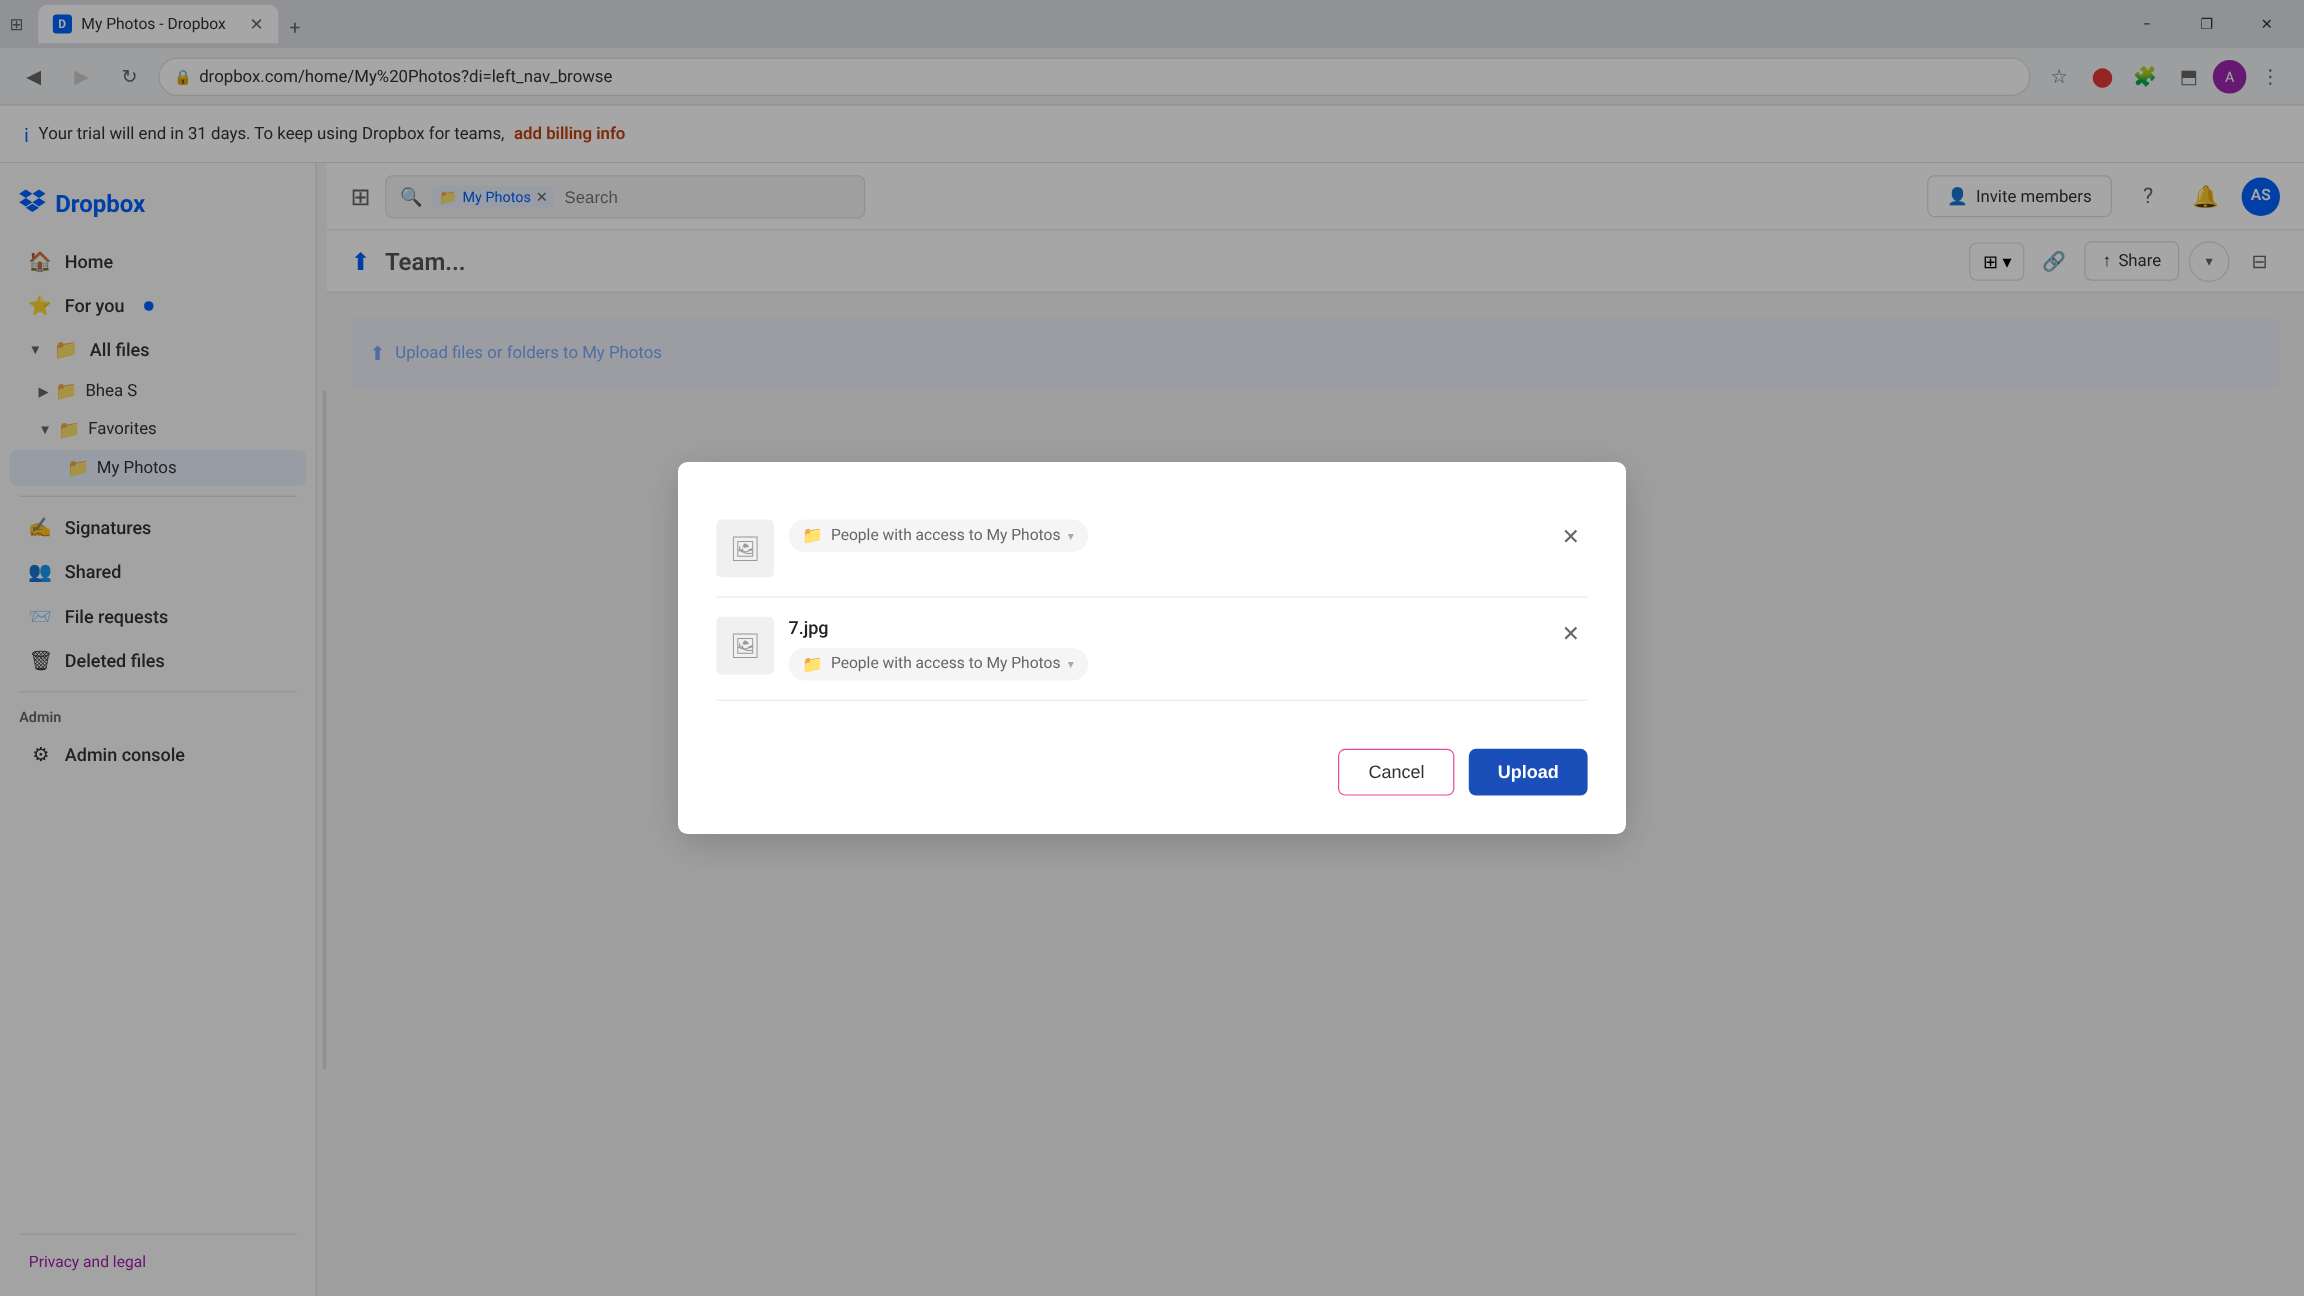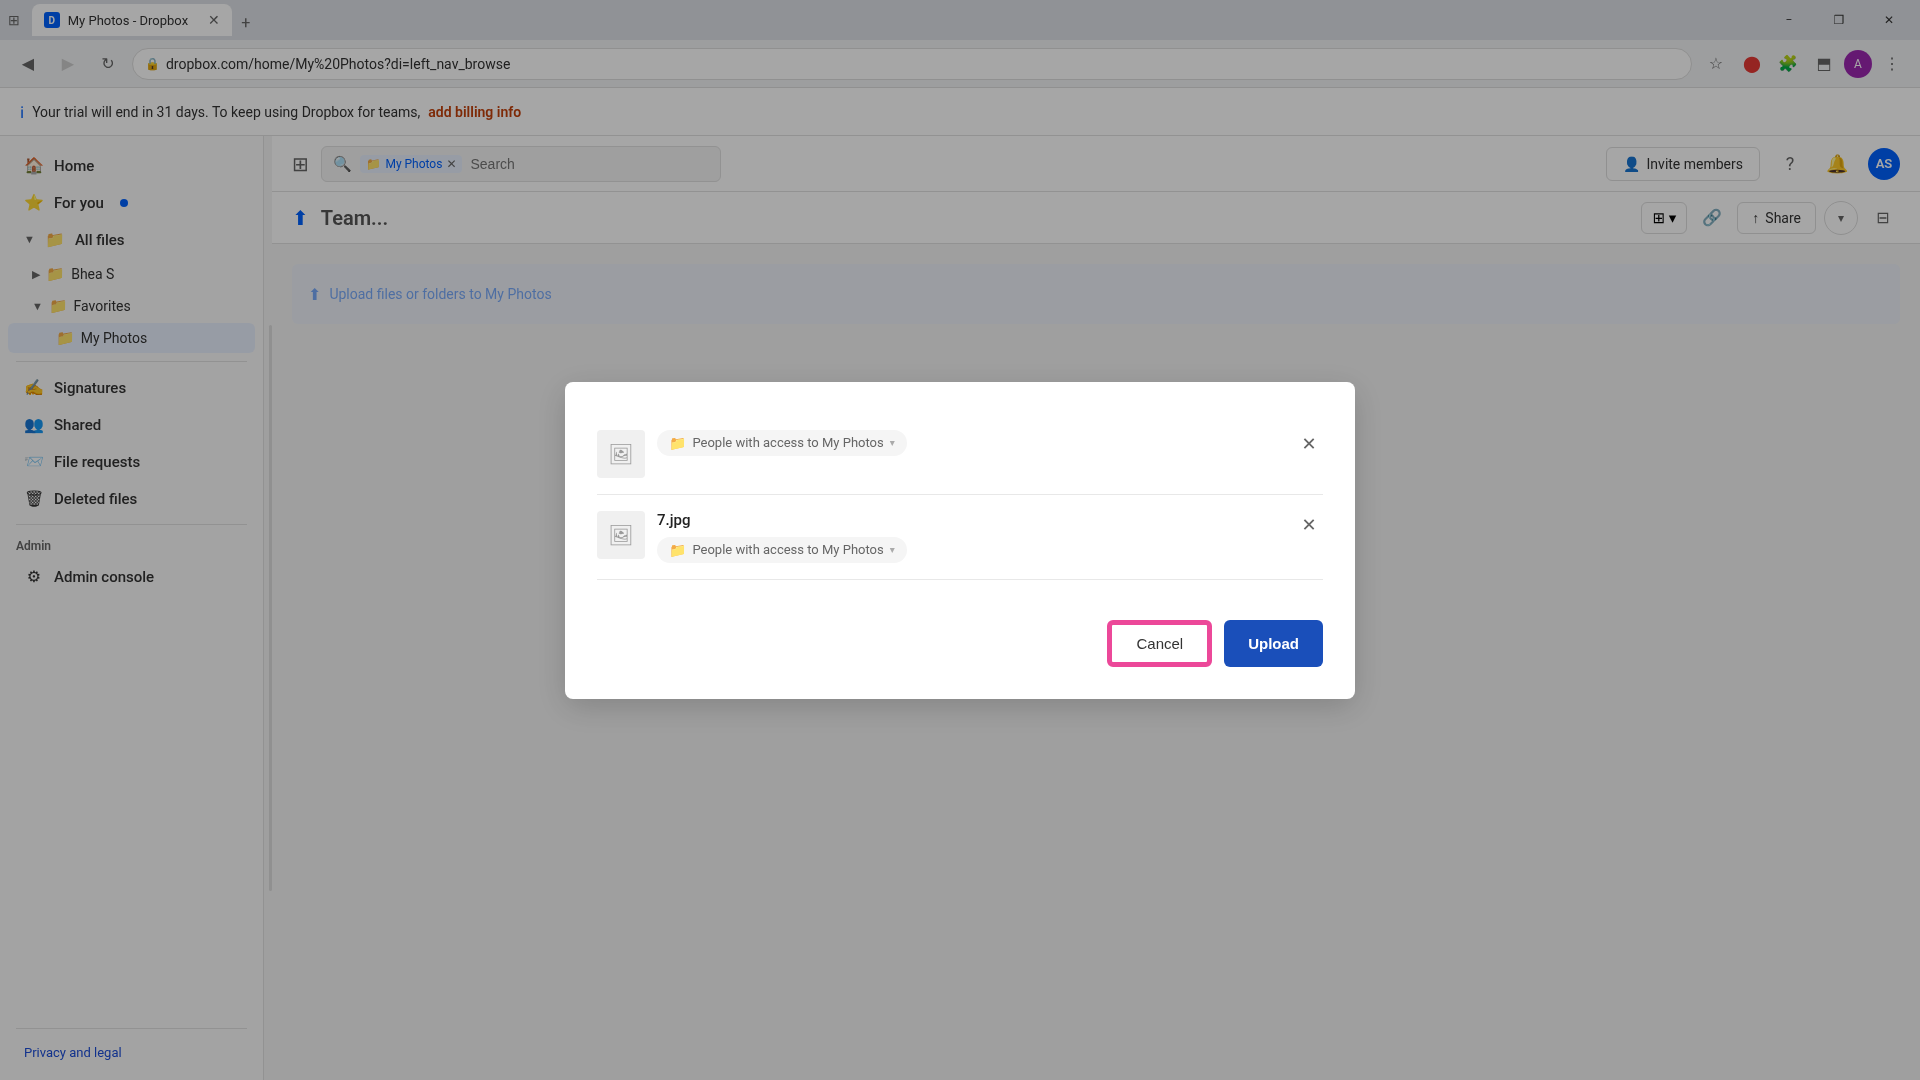--- a/index.html
+++ b/index.html
@@ -70,21 +70,21 @@
     .modal-title { font-size: 24px; font-weight: 700; color: #222; margin-bottom: 24px; }
     .file-item { display: flex; align-items: flex-start; gap: 12px; padding: 16px 0; border-bottom: 1px solid #e8e8e8; }
     .file-item:last-child { border-bottom: none; }
     .file-thumb { width: 48px; height: 48px; background: #f0f0f0; border-radius: 4px; display: flex; align-items: center; justify-content: center; color: #999; font-size: 20px; flex-shrink: 0; }
     .file-info { flex: 1; }
     .file-name { font-size: 15px; font-weight: 500; color: #222; margin-bottom: 8px; }
     .file-access-pill { display: inline-flex; align-items: center; gap: 6px; background: #f5f5f5; border-radius: 20px; padding: 5px 12px; font-size: 13px; color: #666; }
     .file-access-icon { font-size: 14px; color: #888; }
     .file-remove-btn { width: 28px; height: 28px; display: flex; align-items: center; justify-content: center; color: #666; cursor: pointer; font-size: 18px; border-radius: 4px; }
     .modal-footer { display: flex; justify-content: flex-end; gap: 12px; margin-top: 24px; padding-top: 16px; }
-    .cancel-btn { padding: 10px 24px; border-radius: 6px; border: 5px solid #ec4899; background: #fff; font-size: 15px; color: #333; cursor: pointer; }
+    .cancel-btn { padding: 10px 24px; border-radius: 6px; border: 1px solid #ec4899; background: #fff; font-size: 15px; color: #333; cursor: pointer; }
     .upload-btn { padding: 10px 24px; border-radius: 6px; border: none; background: #1a4fba; font-size: 15px; color: #fff; cursor: pointer; font-weight: 600; }
 
     
     .content-area { padding: 20px; filter: none; }
 
     
     .sidebar-resize { width: 8px; background: transparent; cursor: col-resize; position: relative; }
     .sidebar-resize::after { content: ''; position: absolute; right: 0; top: 20%; width: 3px; height: 60%; background: #ddd; border-radius: 2px; }
   </style>
 </head>
@@ -130,20 +130,32 @@
 <div class="trial-banner">
   <span class="trial-banner-icon">ℹ</span>
   <span>Your trial will end in 31 days. To keep using Dropbox for teams,</span>
   <a class="trial-link">add billing info</a>
 </div>
 
 <div class="app">
 
   <div class="sidebar">
 
+    <div class="sidebar-logo">
+      <div class="logo-icon">
+        <svg width="22" height="22" viewBox="0 0 22 22" fill="none">
+          <path d="M5.5 2L0 5.5L5.5 9L11 5.5L5.5 2Z" fill="#0061fe"></path>
+          <path d="M16.5 2L11 5.5L16.5 9L22 5.5L16.5 2Z" fill="#0061fe"></path>
+          <path d="M0 12.5L5.5 9L11 12.5L5.5 16L0 12.5Z" fill="#0061fe"></path>
+          <path d="M22 12.5L16.5 9L11 12.5L16.5 16L22 12.5Z" fill="#0061fe"></path>
+          <path d="M5.5 17.2L11 13.7L16.5 17.2L11 20.7L5.5 17.2Z" fill="#0061fe"></path>
+        </svg>
+      </div>
+      <span class="logo-text">Dropbox</span>
+    </div>
 
     <div class="sidebar-nav">
       <div class="sidebar-item">
         <span class="sidebar-item-icon">🏠</span>
         <span class="sidebar-item-label">Home</span>
       </div>
       <div class="sidebar-item" style="display:flex;align-items:center;">
         <span class="sidebar-item-icon">⭐</span>
         <span class="sidebar-item-label">For you</span>
         <span class="for-you-dot" style="margin-left:6px;"></span>
@@ -195,21 +207,21 @@
 
     <div style="font-size:12px;color:#666;padding:6px 16px;font-weight:600;">Admin</div>
     <div class="sidebar-item">
       <span class="sidebar-item-icon">⚙</span>
       <span class="sidebar-item-label">Admin console</span>
     </div>
 
     <div style="flex:1;"></div>
     <div class="sidebar-divider"></div>
     <div class="sidebar-item">
-      <span style="font-size:13px;color:#1d4ed8;">Privacy and legal</span>
+      <span style="font-size:13px;color:#a21caf;">Privacy and legal</span>
     </div>
   </div>
 
   <div class="sidebar-resize"></div>
 
   <div style="flex:1;display:flex;flex-direction:column;position:relative;overflow:hidden;">
 
     <div class="app-header">
       <div class="app-grid-icon">⊞</div>
 

